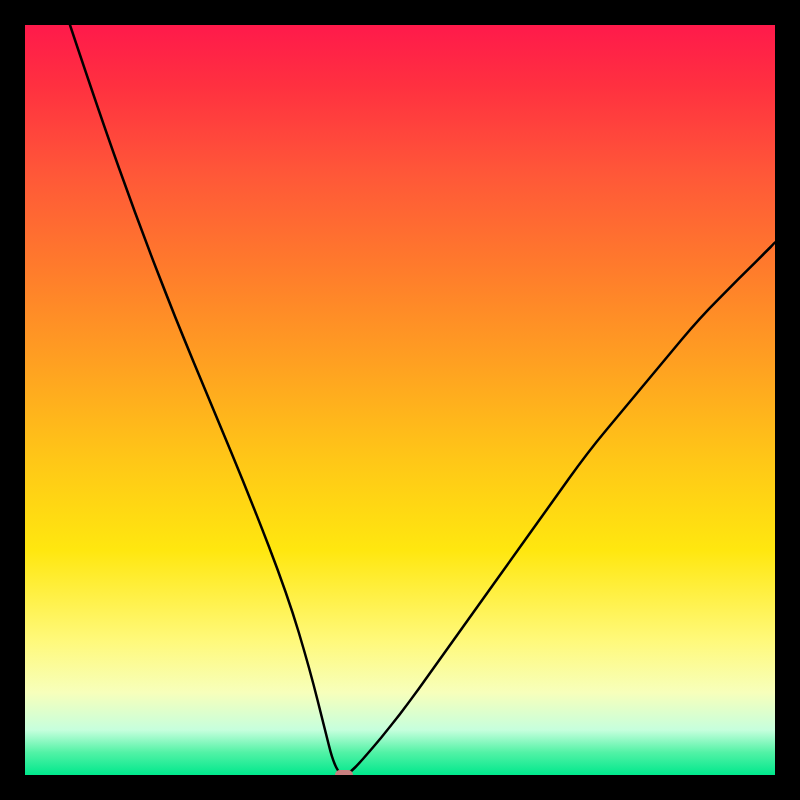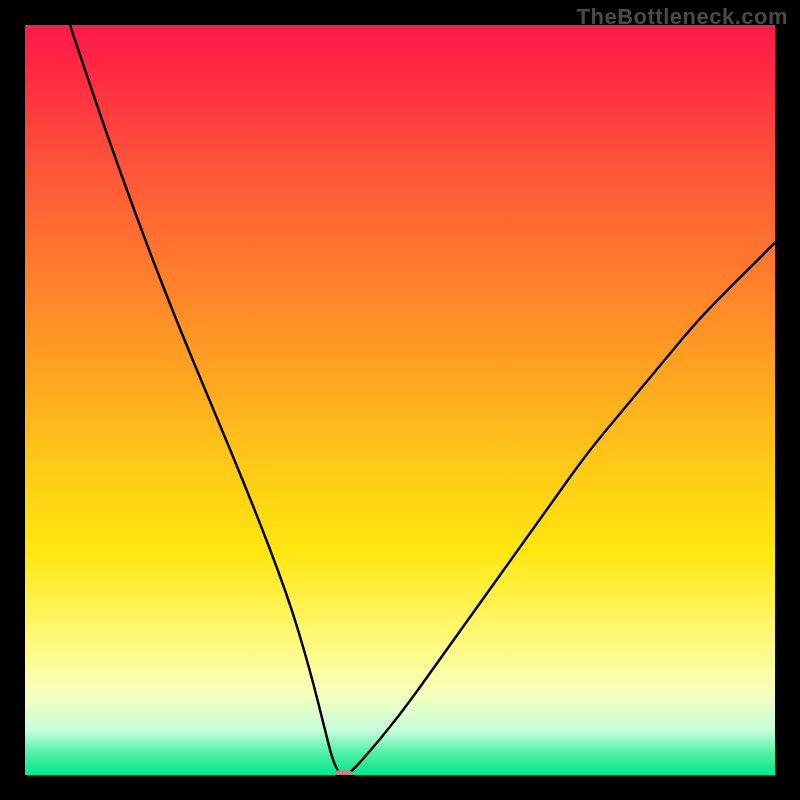--- a/index.html
+++ b/index.html
@@ -67,21 +67,20 @@
     border-radius: 5px;
     background: #c98080;
     transform: translate(-50%, -50%);
   }
 </style>
 </head>
 <body>
 
 <div class="frame">
 
-  <div class="watermark">TheBottleneck.com</div>
 
   <div class="plot">
     <div class="gradient-bg"></div>
 
     <svg class="curve" viewBox="0 0 750 750" preserveAspectRatio="none">
       <path id="curve-path" fill="none" stroke="#000" stroke-width="2.5" stroke-linecap="round" stroke-linejoin="round" d="M 45.0 0.0 Q 75.0 90.0 93.8 142.5 Q 112.5 195.0 131.3 243.8 Q 150.0 292.5 168.8 337.5 Q 187.5 382.5 206.3 427.5 Q 225.0 472.5 243.8 521.3 Q 262.5 570.0 273.8 607.5 Q 285.0 645.0 292.5 675.0 Q 300.0 705.0 303.8 720.0 Q 307.5 735.0 311.3 742.5 Q 315.0 750.0 318.8 750.0 Q 322.5 750.0 330.0 742.5 Q 337.5 735.0 356.3 712.5 Q 375.0 690.0 393.8 663.8 Q 412.5 637.5 431.3 611.3 Q 450.0 585.0 468.8 558.8 Q 487.5 532.5 506.3 506.3 Q 525.0 480.0 543.8 453.8 Q 562.5 427.5 581.3 405.0 Q 600.0 382.5 618.8 360.0 Q 637.5 337.5 656.3 315.0 Q 675.0 292.5 693.8 273.8 Q 712.5 255.0 731.3 236.3 T 750.0 217.5"></path>
     </svg>
 
     <div id="min-marker" class="min-marker" style="left: 318.75px; top: 750px; background: rgb(201, 128, 128);"></div>
   </div>

